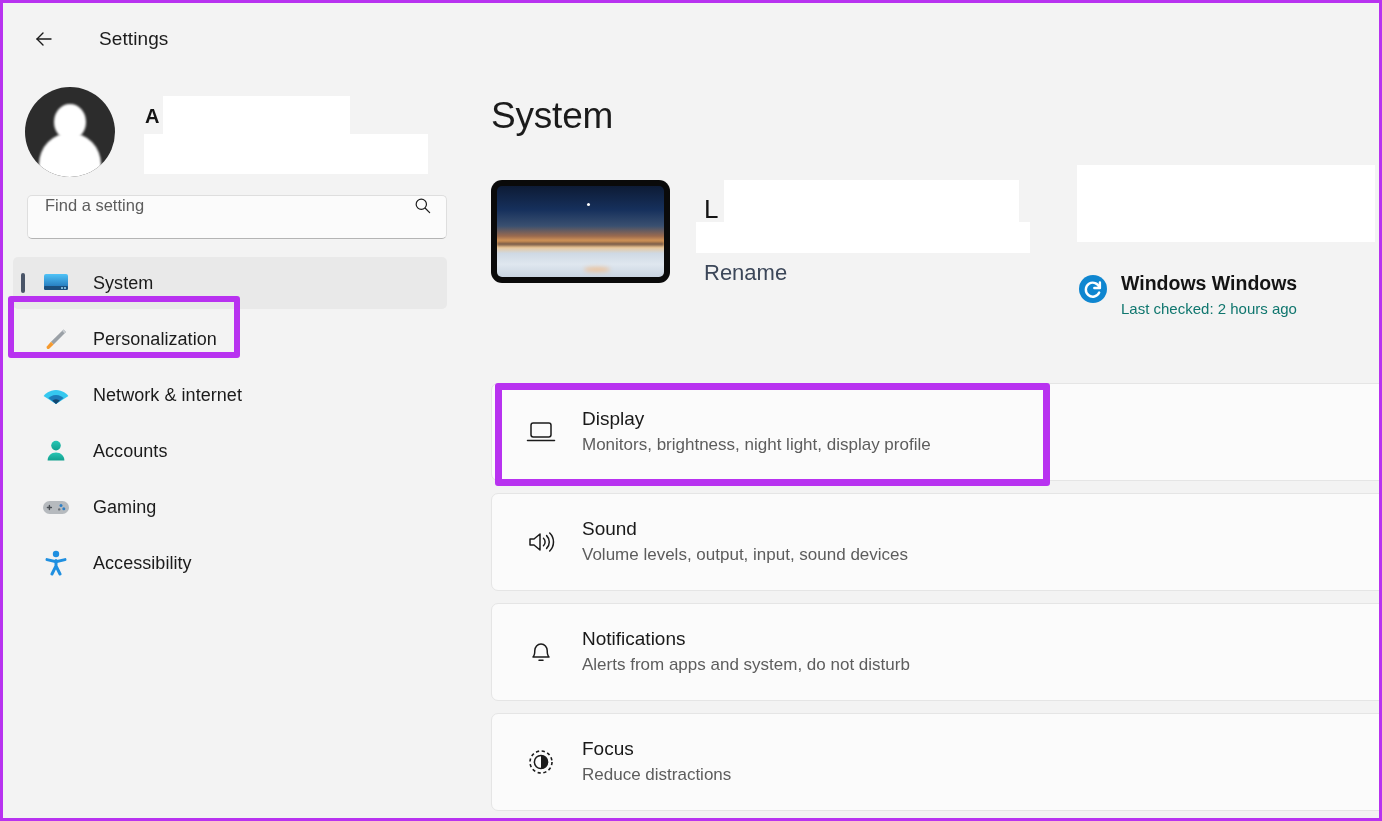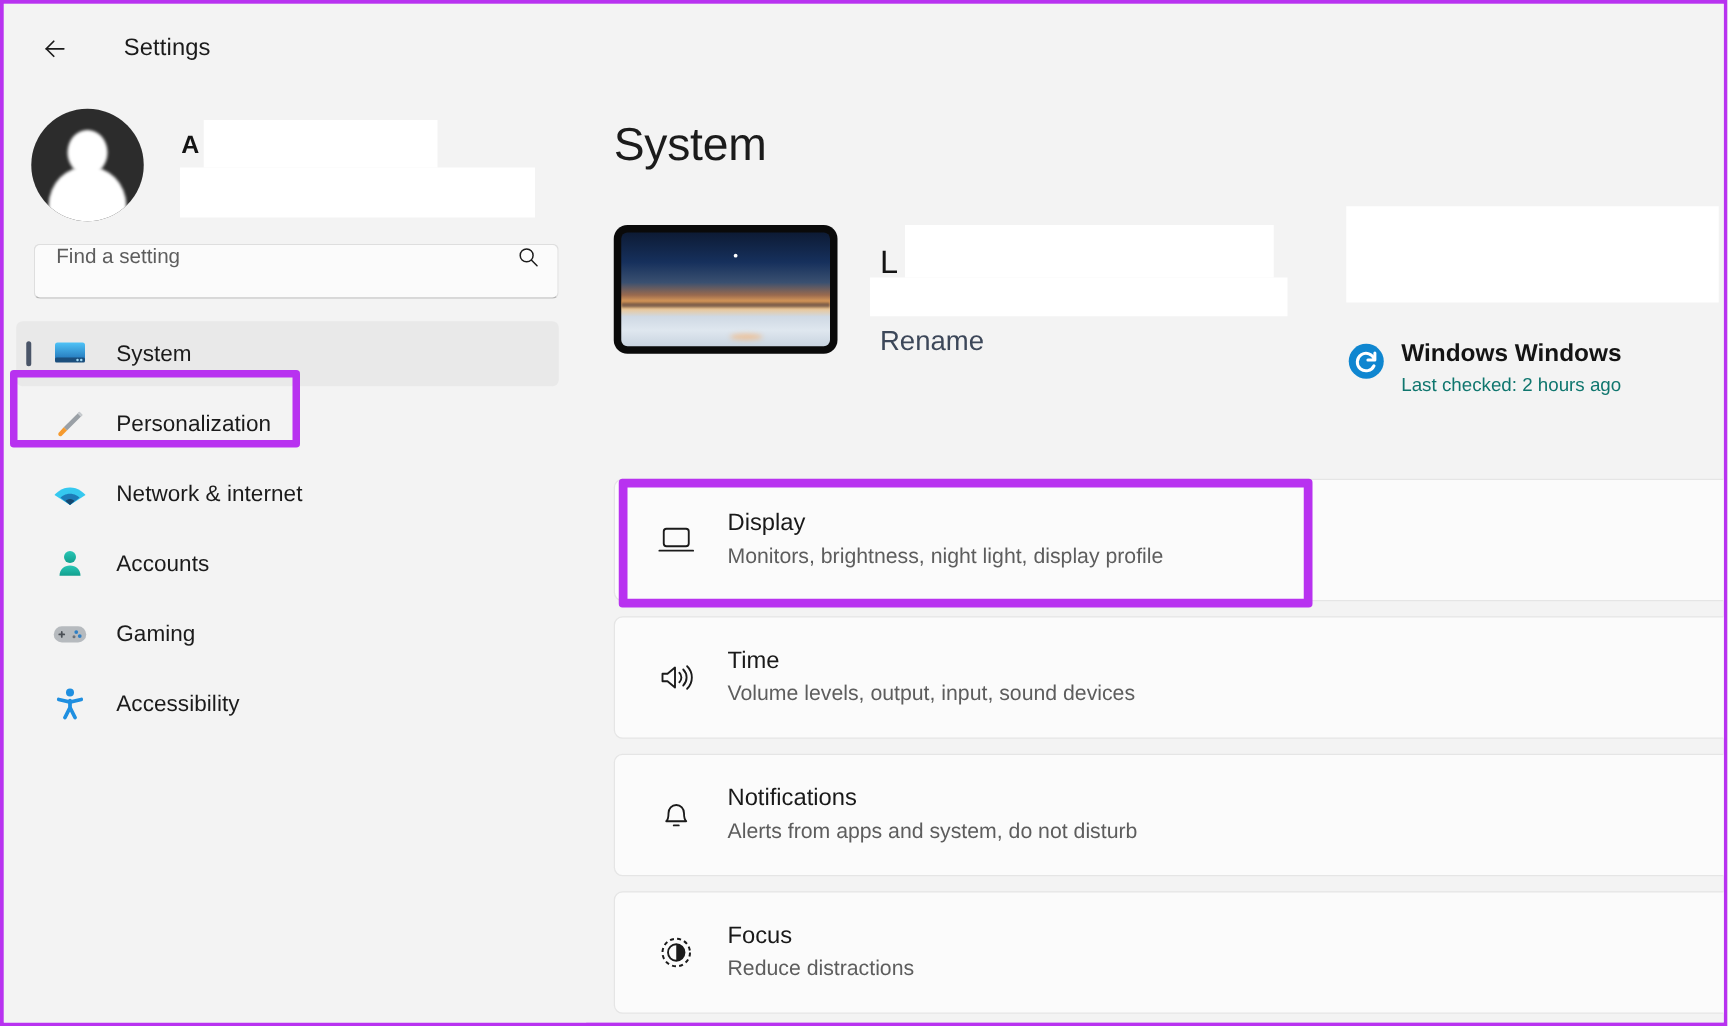--- a/index.html
+++ b/index.html
@@ -531,21 +531,21 @@
       <div class="card">
         <div class="card-icon">
           <svg width="30" height="26" viewBox="0 0 30 26" fill="none" stroke="#1b1b1b" stroke-width="1.5" stroke-linejoin="round" stroke-linecap="round">
             <path d="M4 10h4l6-5v16l-6-5H4z"></path>
             <path d="M17.5 9.2a5.3 5.3 0 0 1 0 7.6"></path>
             <path d="M20.6 6.6a9 9 0 0 1 0 12.8"></path>
             <path d="M23.7 4a12.6 12.6 0 0 1 0 18"></path>
           </svg>
         </div>
         <div class="card-text">
-          <div class="card-title">Time</div>
+          <div class="card-title">Sound</div>
           <div class="card-sub">Volume levels, output, input, sound devices</div>
         </div>
       </div>
 
       <div class="card">
         <div class="card-icon">
           <svg width="26" height="28" viewBox="0 0 26 28" fill="none" stroke="#1b1b1b" stroke-width="1.5" stroke-linejoin="round" stroke-linecap="round">
             <path d="M5 19c1.6-1.4 1.8-3 1.8-6.4 0-3.7 2.6-6.6 6.2-6.6s6.2 2.9 6.2 6.6c0 3.4.2 5 1.8 6.4z"></path>
             <path d="M11 22.3h4"></path>
           </svg>

